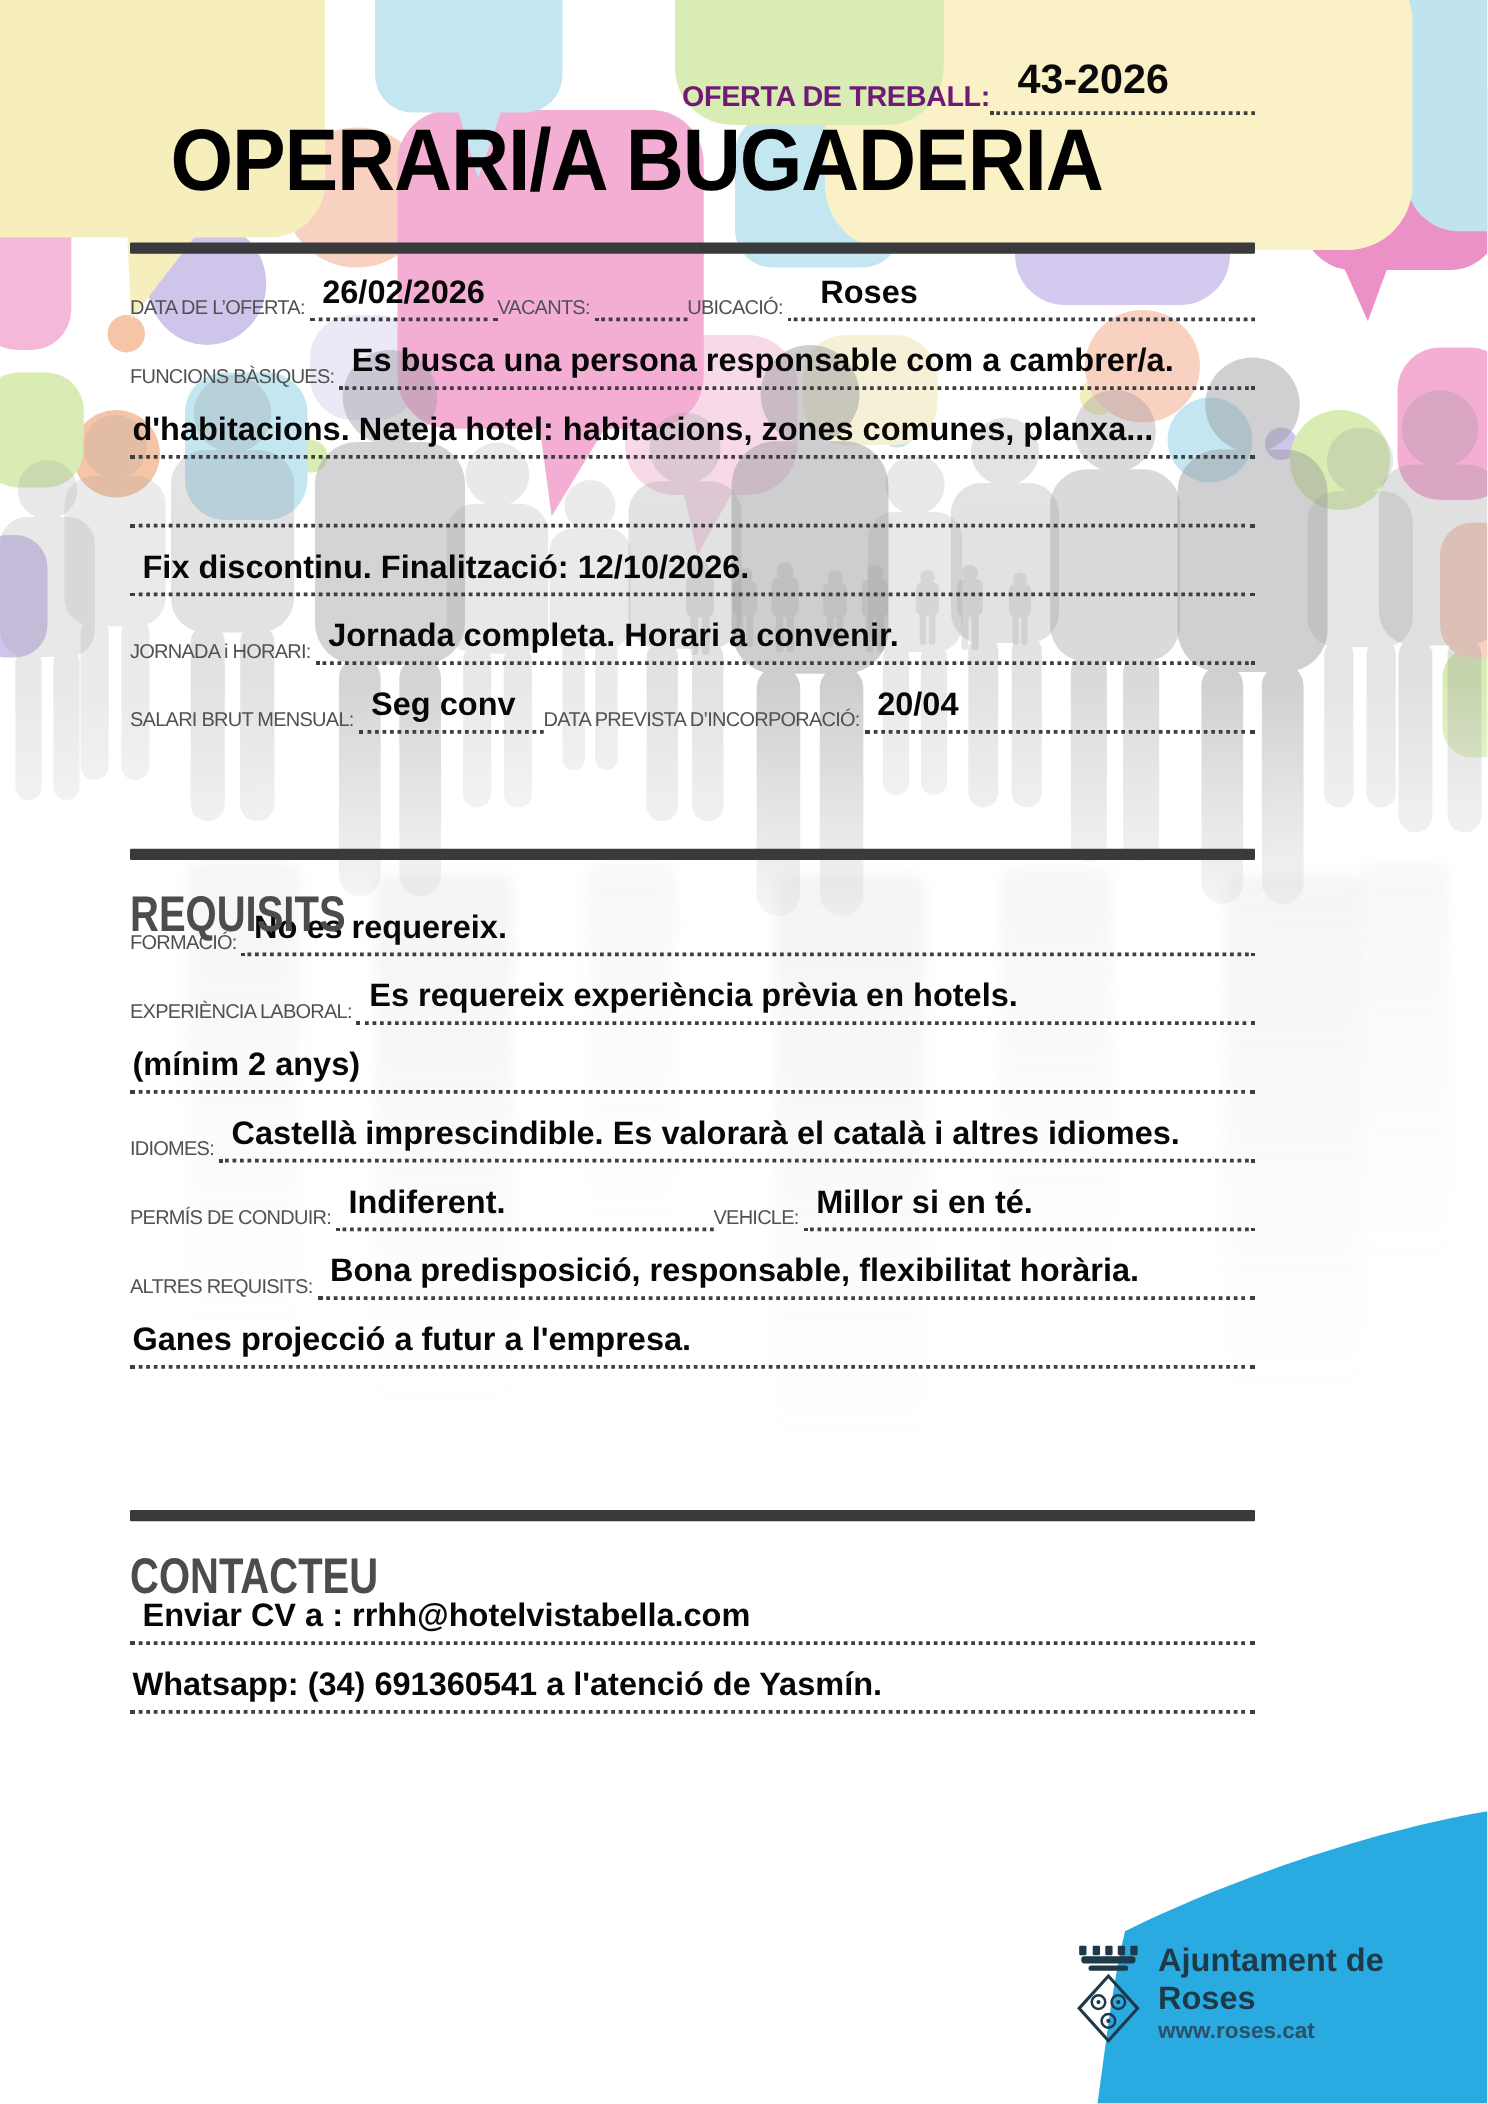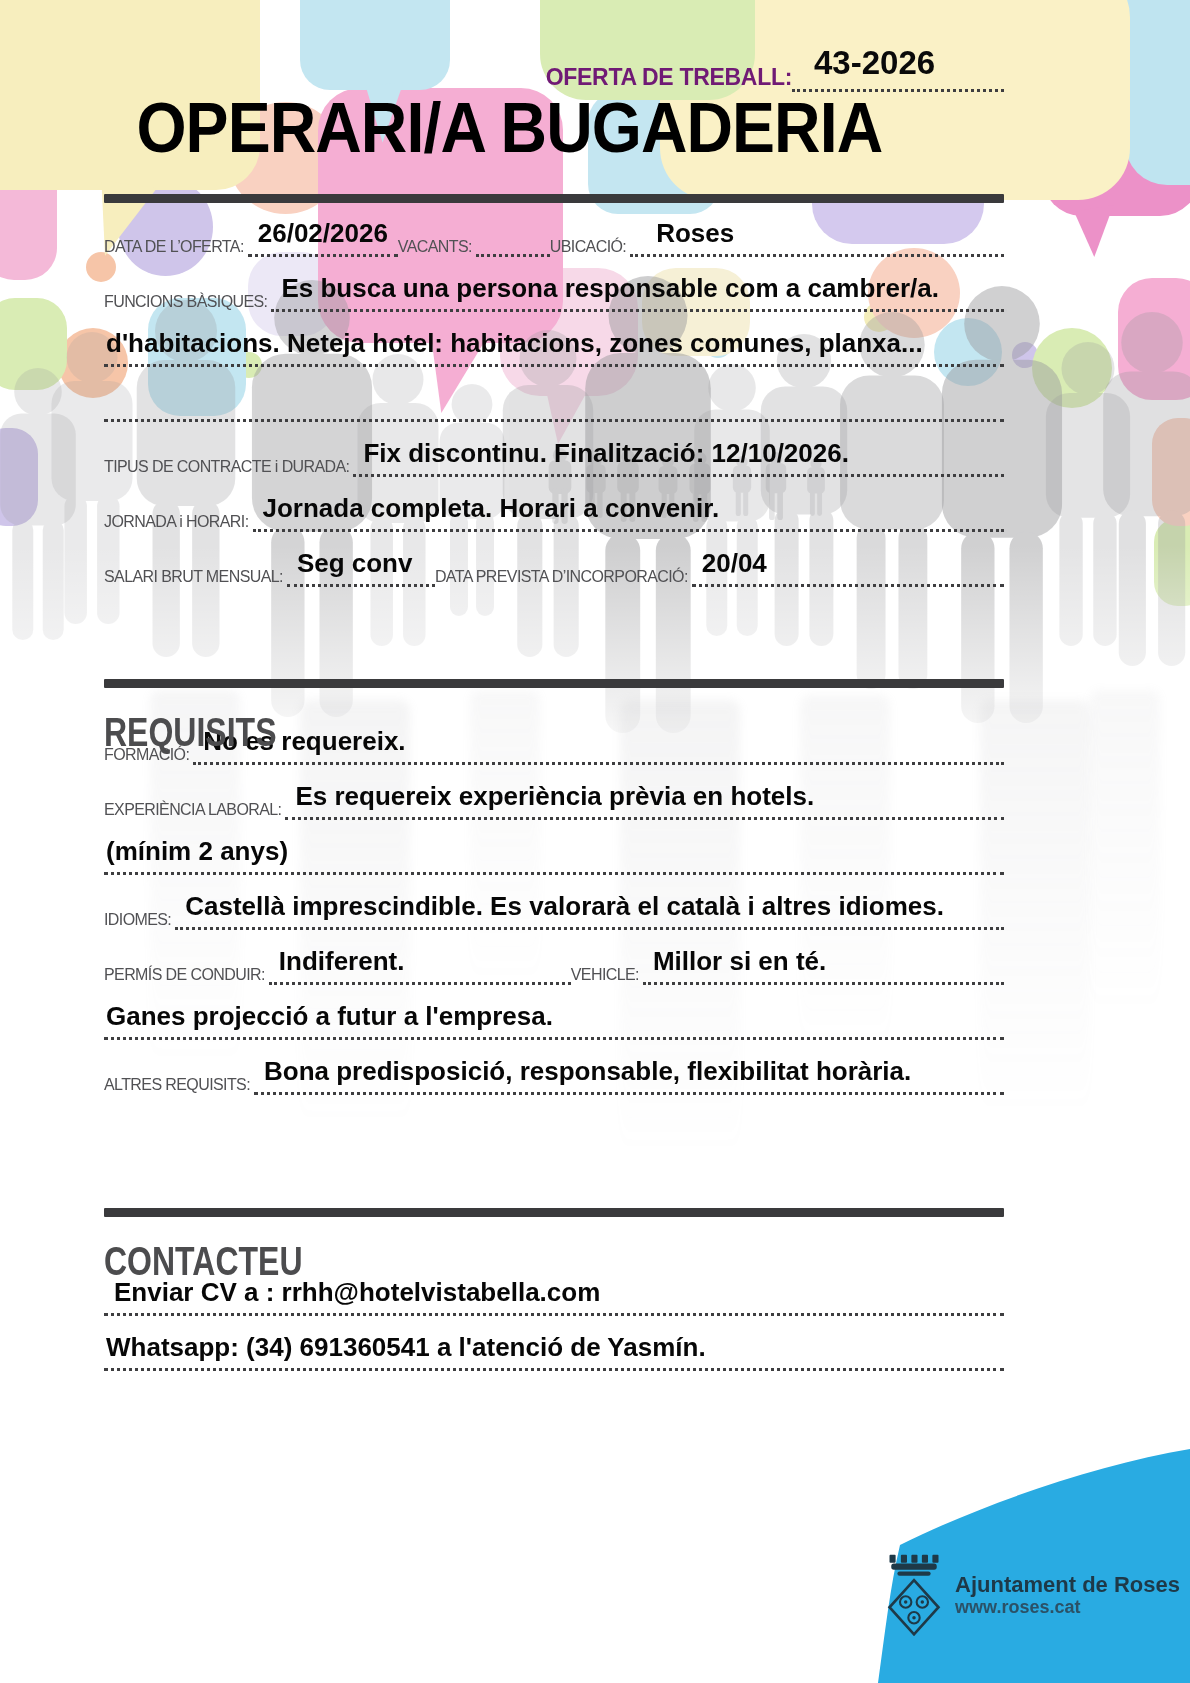--- a/index.html
+++ b/index.html
@@ -49,21 +49,21 @@
 
   .section-heading{display:inline-block;font-size:40px;line-height:1;font-weight:bold;color:#4c4c4e;
                    transform:scaleX(.8);transform-origin:left bottom;letter-spacing:0;margin-top:26px;}
   .hd-req{margin-top:24px;}
   .hd-con{margin-top:24px;}
 
   
   .footer{position:absolute;right:0;bottom:0;width:330px;height:242px;z-index:3;}
   .swoosh{position:absolute;right:0;bottom:0;}
   .brand{position:absolute;right:10px;bottom:46px;display:flex;align-items:center;gap:13px;}
-  .brand-text .org{font-size:22px;font-weight:bold;color:#1e3948;line-height:1.15;}
+  .brand-text .org{font-size:26px;font-weight:bold;color:#1e3948;line-height:1.15;}
   .brand-text .url{font-size:18px;font-weight:bold;color:#2b5166;line-height:1.2;}
 </style>
 </head>
 <body>
 
 <div class="page">
 
   <div class="decor">
       <i class="bub" style="left: 86px; top: 252px; width: 30px; height: 30px; background: rgb(246, 197, 168); border-radius: 50%;"></i>
       <i class="bub" style="left: 420px; top: 318px; width: 26px; height: 26px; background: rgb(236, 145, 200); border-radius: 50%;"></i>
@@ -285,21 +285,20 @@
     <div class="row">
       <span class="fill grow">
           <span class="val noind">d'habitacions. Neteja hotel: habitacions, zones comunes, planxa...</span>
         </span>
     </div>
     <div class="row">
       <span class="fill grow"></span>
     </div>
 
     <div class="row">
-      <span class="lbl">TIPUS DE CONTRACTE i DURADA:</span>
       <span class="fill grow">
           <span class="val">Fix discontinu. Finalització: 12/10/2026.</span>
         </span>
     </div>
 
     <div class="row">
       <span class="lbl">JORNADA i HORARI:</span>
       <span class="fill grow">
           <span class="val">Jornada completa. Horari a convenir.</span>
         </span>
@@ -351,28 +350,28 @@
       <span class="fill w300">
           <span class="val">Indiferent.</span>
         </span>
       <span class="lbl">VEHICLE:</span>
       <span class="fill grow">
           <span class="val">Millor si en té.</span>
         </span>
     </div>
 
     <div class="row">
+      <span class="lbl">ALTRES REQUISITS:</span>
+      <span class="fill grow">
+          <span class="val">Bona predisposició, responsable, flexibilitat horària.</span>
+        </span>
+    </div>
+    <div class="row">
       <span class="fill grow">
           <span class="val noind">Ganes projecció a futur a l'empresa.</span>
-        </span>
-    </div>
-    <div class="row">
-      <span class="lbl">ALTRES REQUISITS:</span>
-      <span class="fill grow">
-          <span class="val">Bona predisposició, responsable, flexibilitat horària.</span>
         </span>
     </div>
 
     <div class="bar b3"></div>
 
     <div><span class="section-heading hd-con">CONTACTEU</span></div>
 
     <div class="row cv">
       <span class="fill grow center">
           <span class="val">Enviar CV a : rrhh@hotelvistabella.com</span>

